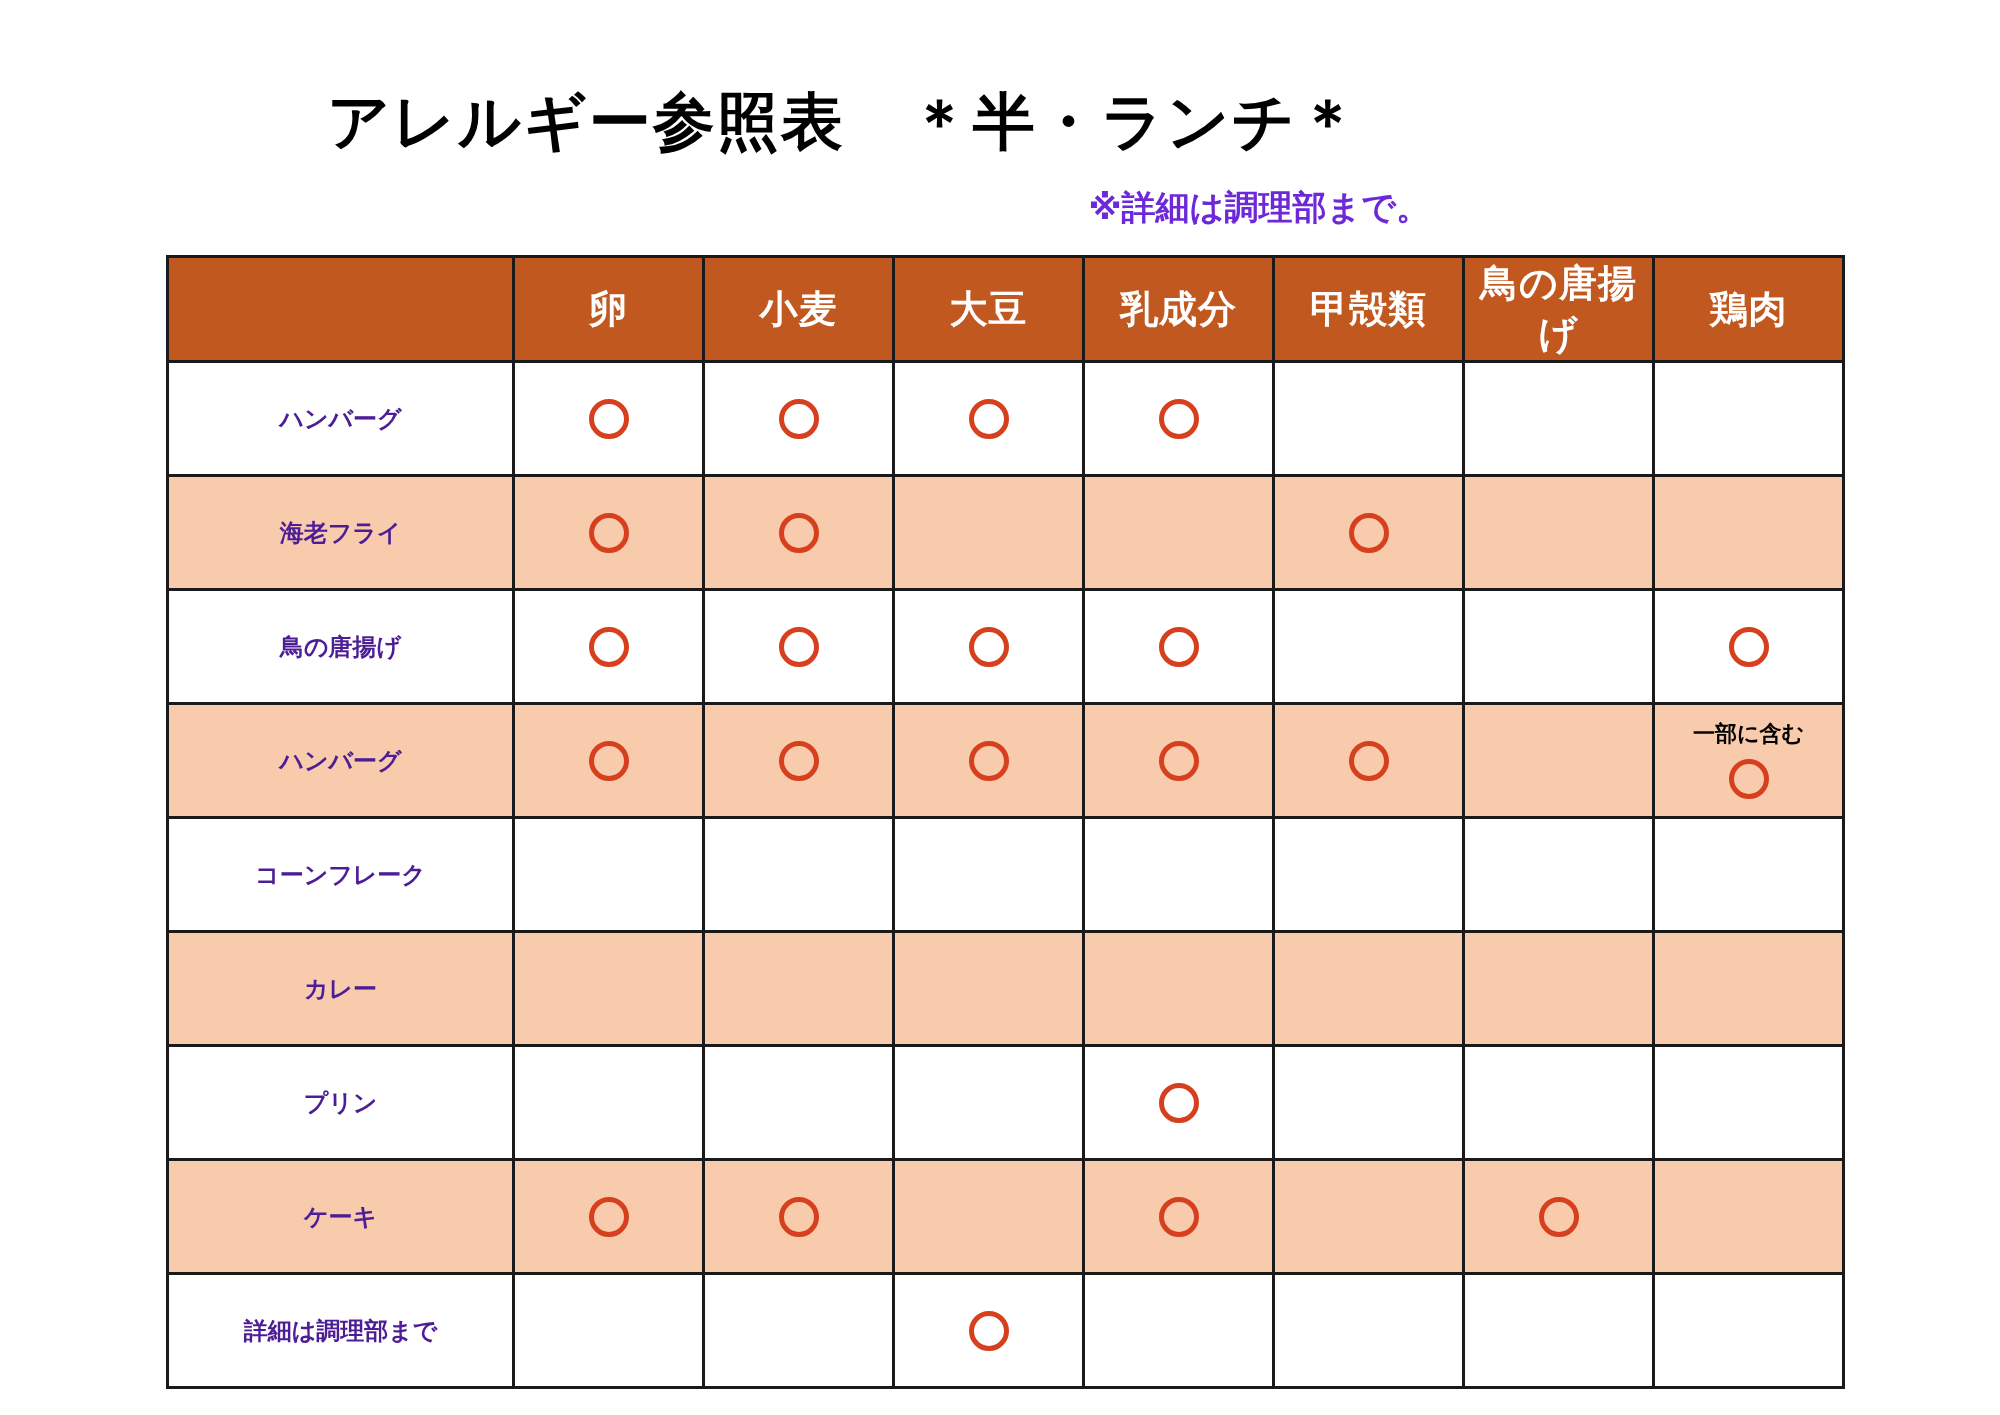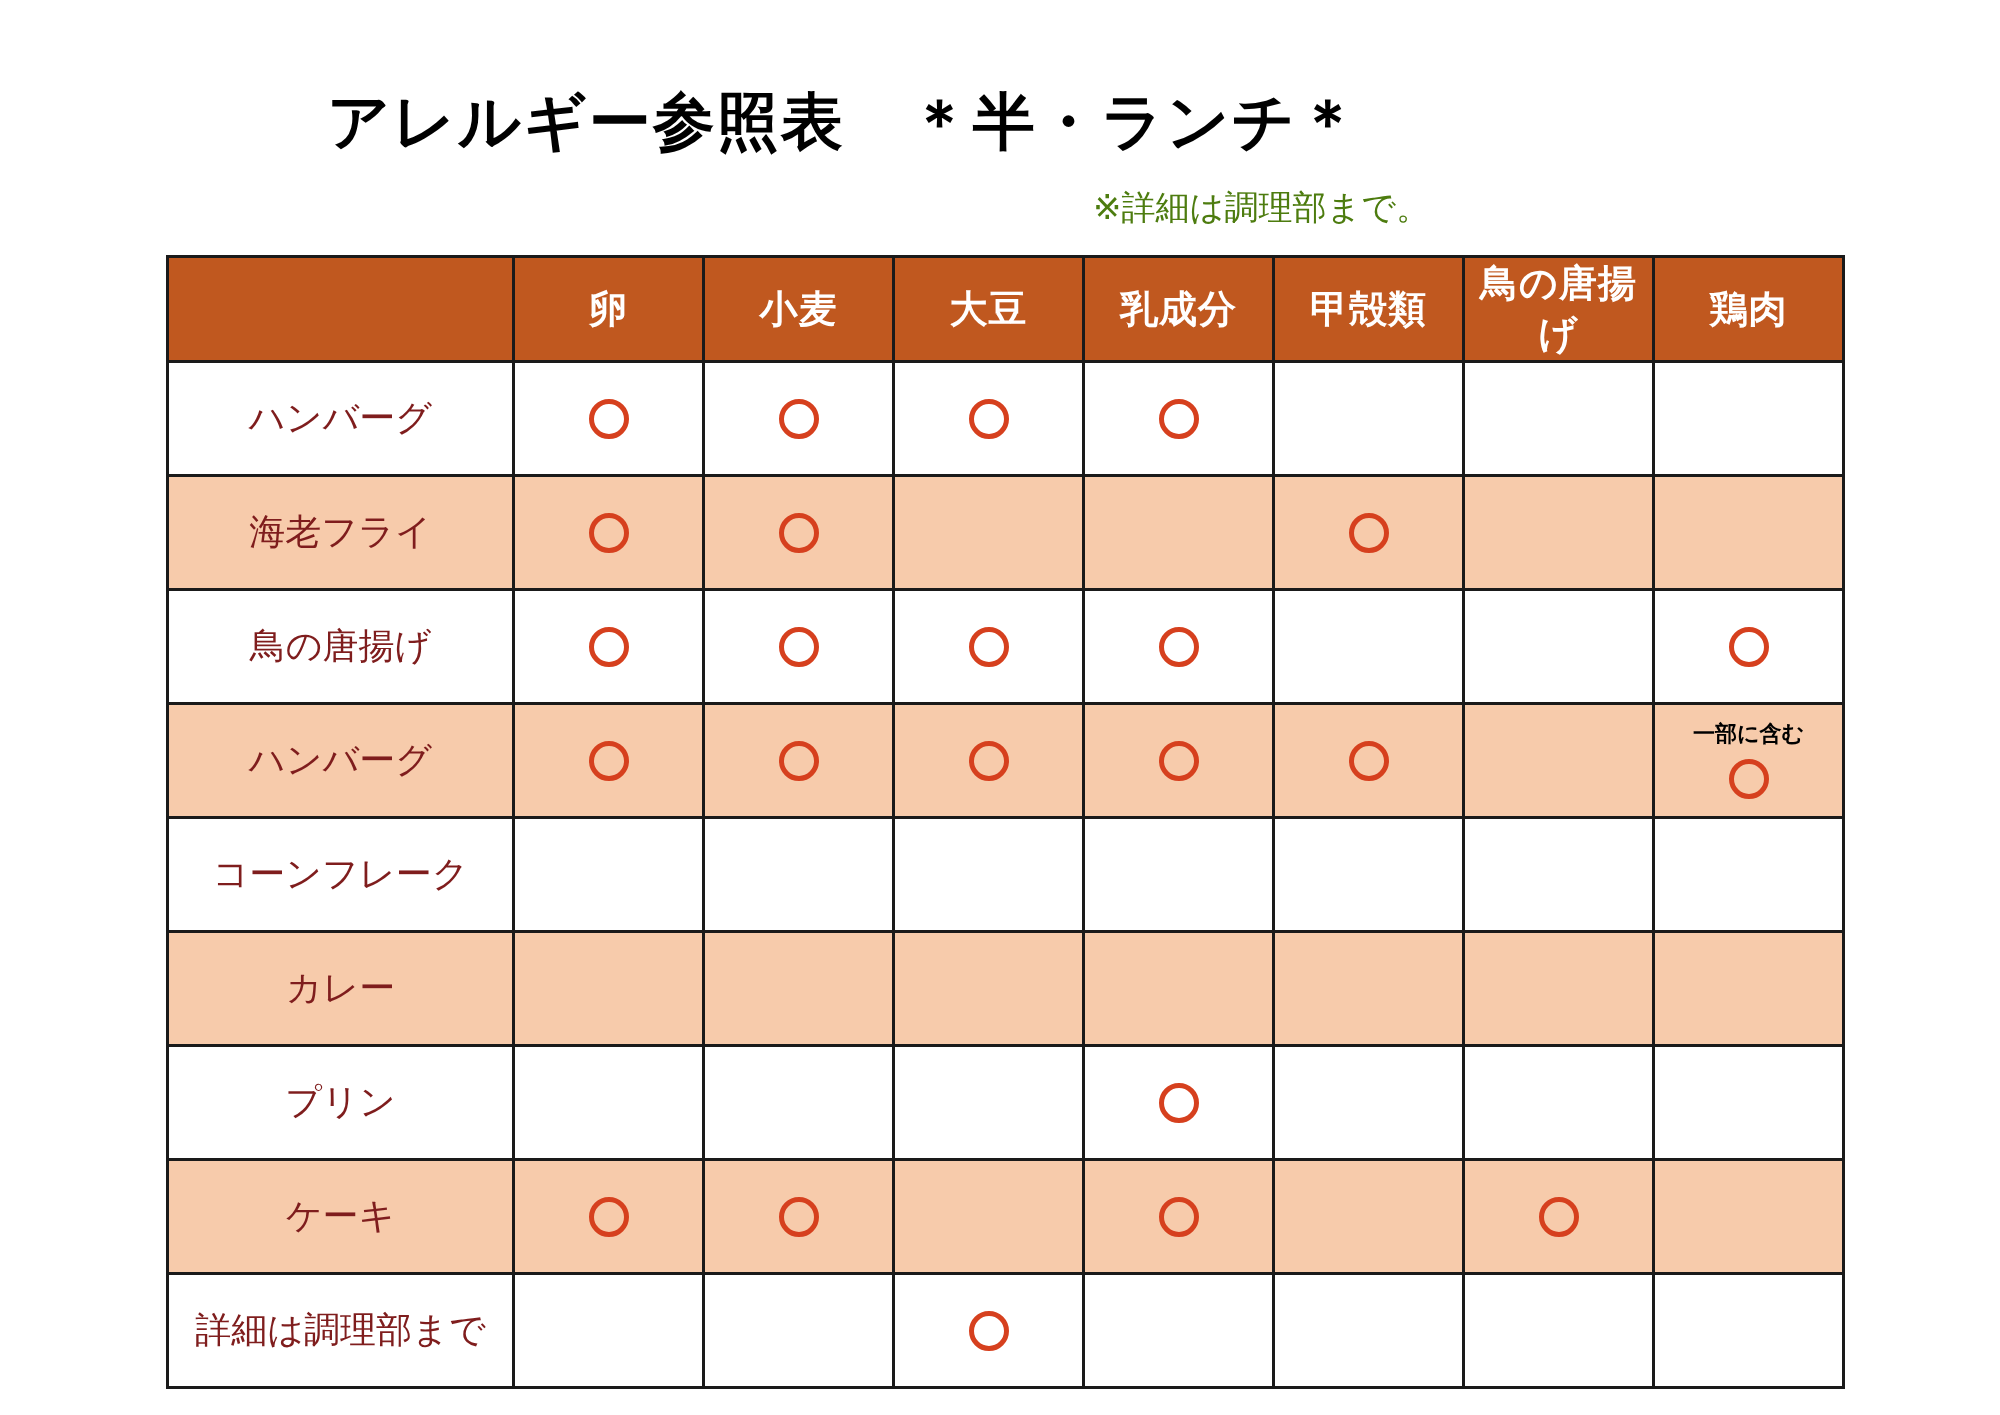--- a/index.html
+++ b/index.html
@@ -33,22 +33,22 @@
     letter-spacing: 2px;
     color: #000000;
     white-space: pre;
   }
 
   .note {
     position: absolute;
     right: 258px;
     top: 185px;
     font-size: 34px;
-    font-weight: 400;
-    color: #4d7c0f;
+    font-weight: 700;
+    color: #6d28d9;
     white-space: nowrap;
   }
 
   .table-wrap {
     position: absolute;
     left: 166px;
     top: 255px;
     width: 1678px;
   }
 
@@ -79,23 +79,23 @@
   thead th.corner {
     background: #c0581f;
   }
 
   col.menu-col { width: 346px; }
   col.item-col { width: 190px; }
 
   tbody tr { height: 111px; }
 
   tbody td.menu-name {
-    font-size: 36px;
-    font-weight: 400;
-    color: #7f1d1d;
+    font-size: 24px;
+    font-weight: 700;
+    color: #4c1d95;
     letter-spacing: 0px;
     padding: 0 10px;
   }
 
   tbody tr.shaded td {
     background: #f7cbab;
   }
   tbody tr.plain td {
     background: #ffffff;
   }

